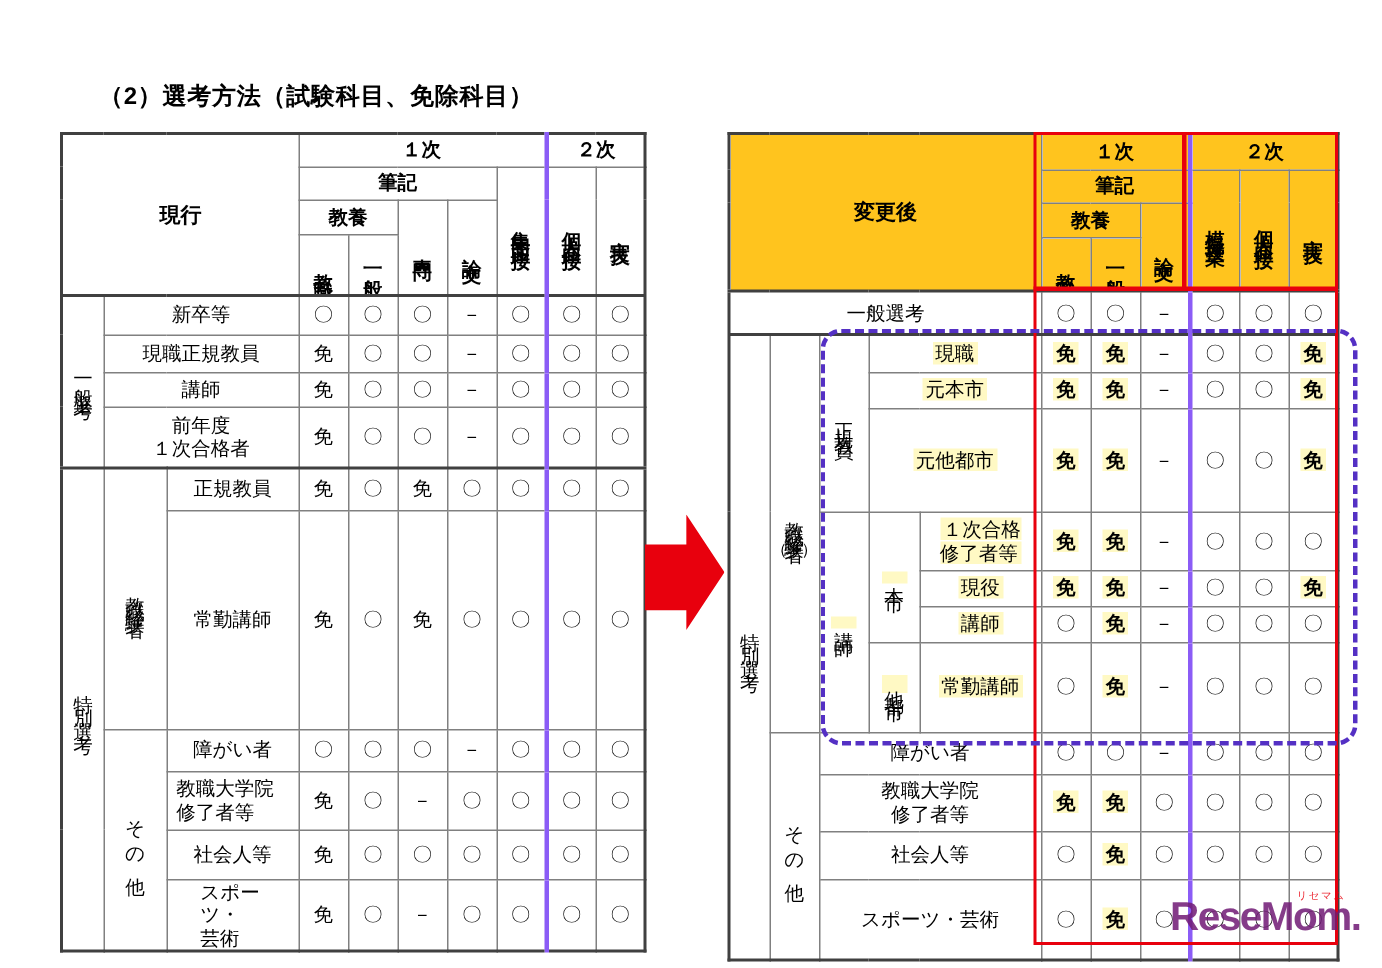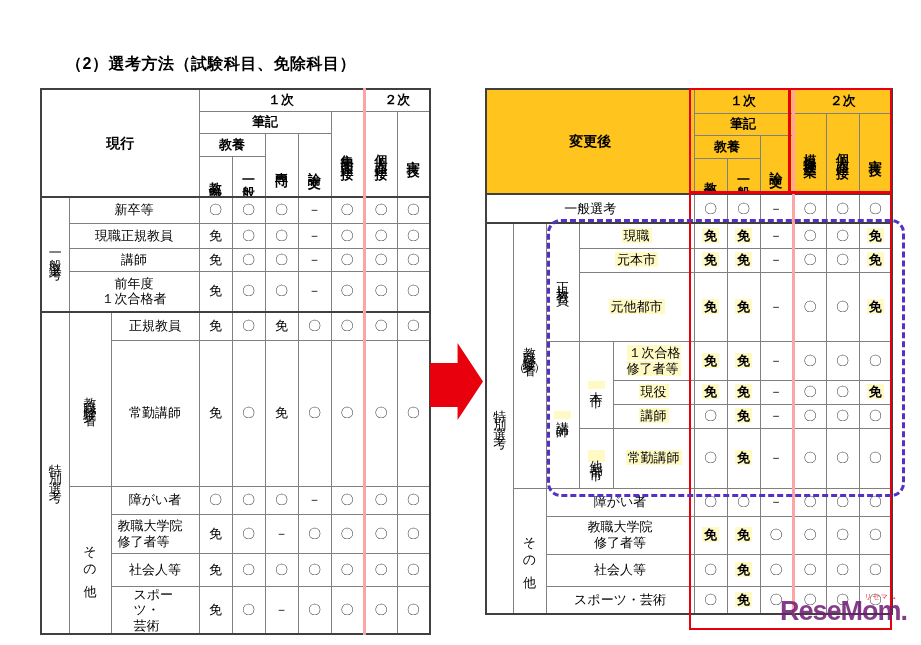--- a/index.html
+++ b/index.html
@@ -9,21 +9,21 @@
 
   table{border-collapse:collapse;table-layout:fixed;position:absolute;}
   td{border:1px solid #808080;text-align:center;vertical-align:middle;padding:0;
      font-size:13px;line-height:1.2;overflow:hidden;}
   table{border:2px solid #404040;}
   .lt{left:40px;top:88px;width:389px;}
   .rt{left:485px;top:88px;width:406px;}
   .hdr td{font-weight:bold;}
   .corner{font-size:14px;font-weight:bold;margin-top:48px;}
   .orange{background:#FFC41E;}
-  .bl2{border-left:3px solid #fca5a5;}
+  .bl2{border-left:3px solid #8b5cf6;}
   .bt2{border-top:2px solid #404040;}
   .vtext{writing-mode:vertical-rl;text-orientation:upright;display:inline-block;
          letter-spacing:4px;line-height:1;}
   .vsp{letter-spacing:9px;}
   .wrap{white-space:pre-line;}
   .hl{background:#FFF9C4;padding:0 2px;}
   .b{font-weight:normal;}
   .ex{background:#FFF9C4;font-weight:bold;padding:0 2px;}
   .vwrap{display:flex;flex-direction:column;align-items:center;gap:4px;}
 
@@ -339,21 +339,21 @@
     </tr>
     <tr style="height:32px">
       <td colspan="3">社会人等</td>
       <td><span>〇</span></td>
       <td><span class="ex">免</span></td>
       <td><span>〇</span></td>
       <td class="bl2"><span>〇</span></td>
       <td><span>〇</span></td>
       <td><span>〇</span></td>
     </tr>
-    <tr style="height:28px">
+    <tr style="height:54px">
       <td colspan="3">スポーツ・芸術</td>
       <td><span>〇</span></td>
       <td><span class="ex">免</span></td>
       <td><span>〇</span></td>
       <td class="bl2"><span>〇</span></td>
       <td><span>〇</span></td>
       <td><span>〇</span></td>
     </tr>
     </tbody>
   </table>

